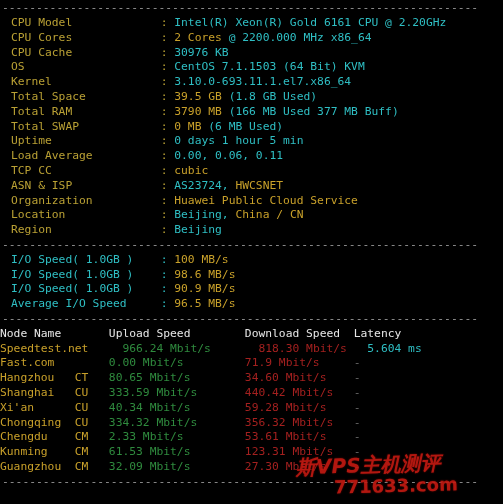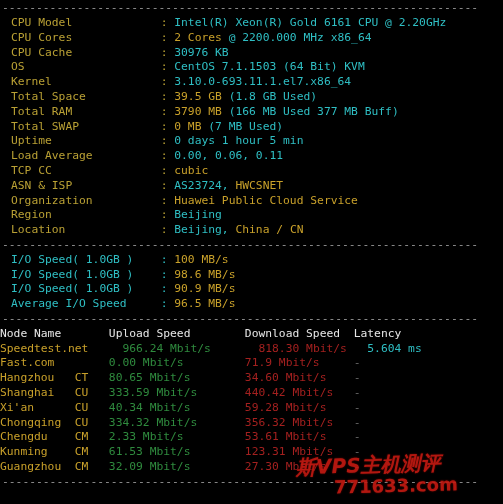--- a/index.html
+++ b/index.html
@@ -95,28 +95,28 @@
   <div class="sep sep-top">----------------------------------------------------------------------</div>
 
   <div id="system-info-block">
       <div class="row"><span class="lbl">CPU Model             </span><span class="colon">: </span><span class="cyan">Intel(R) Xeon(R) Gold 6161 CPU @ 2.20GHz</span></div>
       <div class="row"><span class="lbl">CPU Cores             </span><span class="colon">: </span><span class="yel">2 Cores</span><span class="cyan"> @ 2200.000 MHz x86_64</span></div>
       <div class="row"><span class="lbl">CPU Cache             </span><span class="colon">: </span><span class="cyan">30976 KB</span></div>
       <div class="row"><span class="lbl">OS                    </span><span class="colon">: </span><span class="cyan">CentOS 7.1.1503 (64 Bit) KVM</span></div>
       <div class="row"><span class="lbl">Kernel                </span><span class="colon">: </span><span class="cyan">3.10.0-693.11.1.el7.x86_64</span></div>
       <div class="row"><span class="lbl">Total Space           </span><span class="colon">: </span><span class="yel">39.5 GB</span><span class="cyan"> (1.8 GB Used)</span></div>
       <div class="row"><span class="lbl">Total RAM             </span><span class="colon">: </span><span class="yel">3790 MB</span><span class="cyan"> (166 MB Used 377 MB Buff)</span></div>
-      <div class="row"><span class="lbl">Total SWAP            </span><span class="colon">: </span><span class="yel">0 MB</span><span class="cyan"> (7 MB Used)</span></div>
+      <div class="row"><span class="lbl">Total SWAP            </span><span class="colon">: </span><span class="yel">0 MB</span><span class="cyan"> (6 MB Used)</span></div>
       <div class="row"><span class="lbl">Uptime                </span><span class="colon">: </span><span class="cyan">0 days 1 hour 5 min</span></div>
       <div class="row"><span class="lbl">Load Average          </span><span class="colon">: </span><span class="cyan">0.00, 0.06, 0.11</span></div>
       <div class="row"><span class="lbl">TCP CC                </span><span class="colon">: </span><span class="yel">cubic</span></div>
       <div class="row"><span class="lbl">ASN &amp; ISP             </span><span class="colon">: </span><span class="cyan">AS23724, </span><span class="yel">HWCSNET</span></div>
       <div class="row"><span class="lbl">Organization          </span><span class="colon">: </span><span class="yel">Huawei Public Cloud Service</span></div>
+      <div class="row"><span class="lbl">Location              </span><span class="colon">: </span><span class="cyan">Beijing, </span><span class="yel">China / CN</span></div>
       <div class="row"><span class="lbl">Region                </span><span class="colon">: </span><span class="cyan">Beijing</span></div>
-      <div class="row"><span class="lbl">Location              </span><span class="colon">: </span><span class="cyan">Beijing, </span><span class="yel">China / CN</span></div>
     </div>
 
   <div class="sep">----------------------------------------------------------------------</div>
 
   <div id="io-block">
       <div class="row"><span class="cyan">I/O Speed( 1.0GB )    </span><span class="cyan">: </span><span class="yel">100 MB/s</span></div>
       <div class="row"><span class="cyan">I/O Speed( 1.0GB )    </span><span class="cyan">: </span><span class="yel">98.6 MB/s</span></div>
       <div class="row"><span class="cyan">I/O Speed( 1.0GB )    </span><span class="cyan">: </span><span class="yel">90.9 MB/s</span></div>
       <div class="row"><span class="cyan">Average I/O Speed     </span><span class="cyan">: </span><span class="yel">96.5 MB/s</span></div>
     </div>

